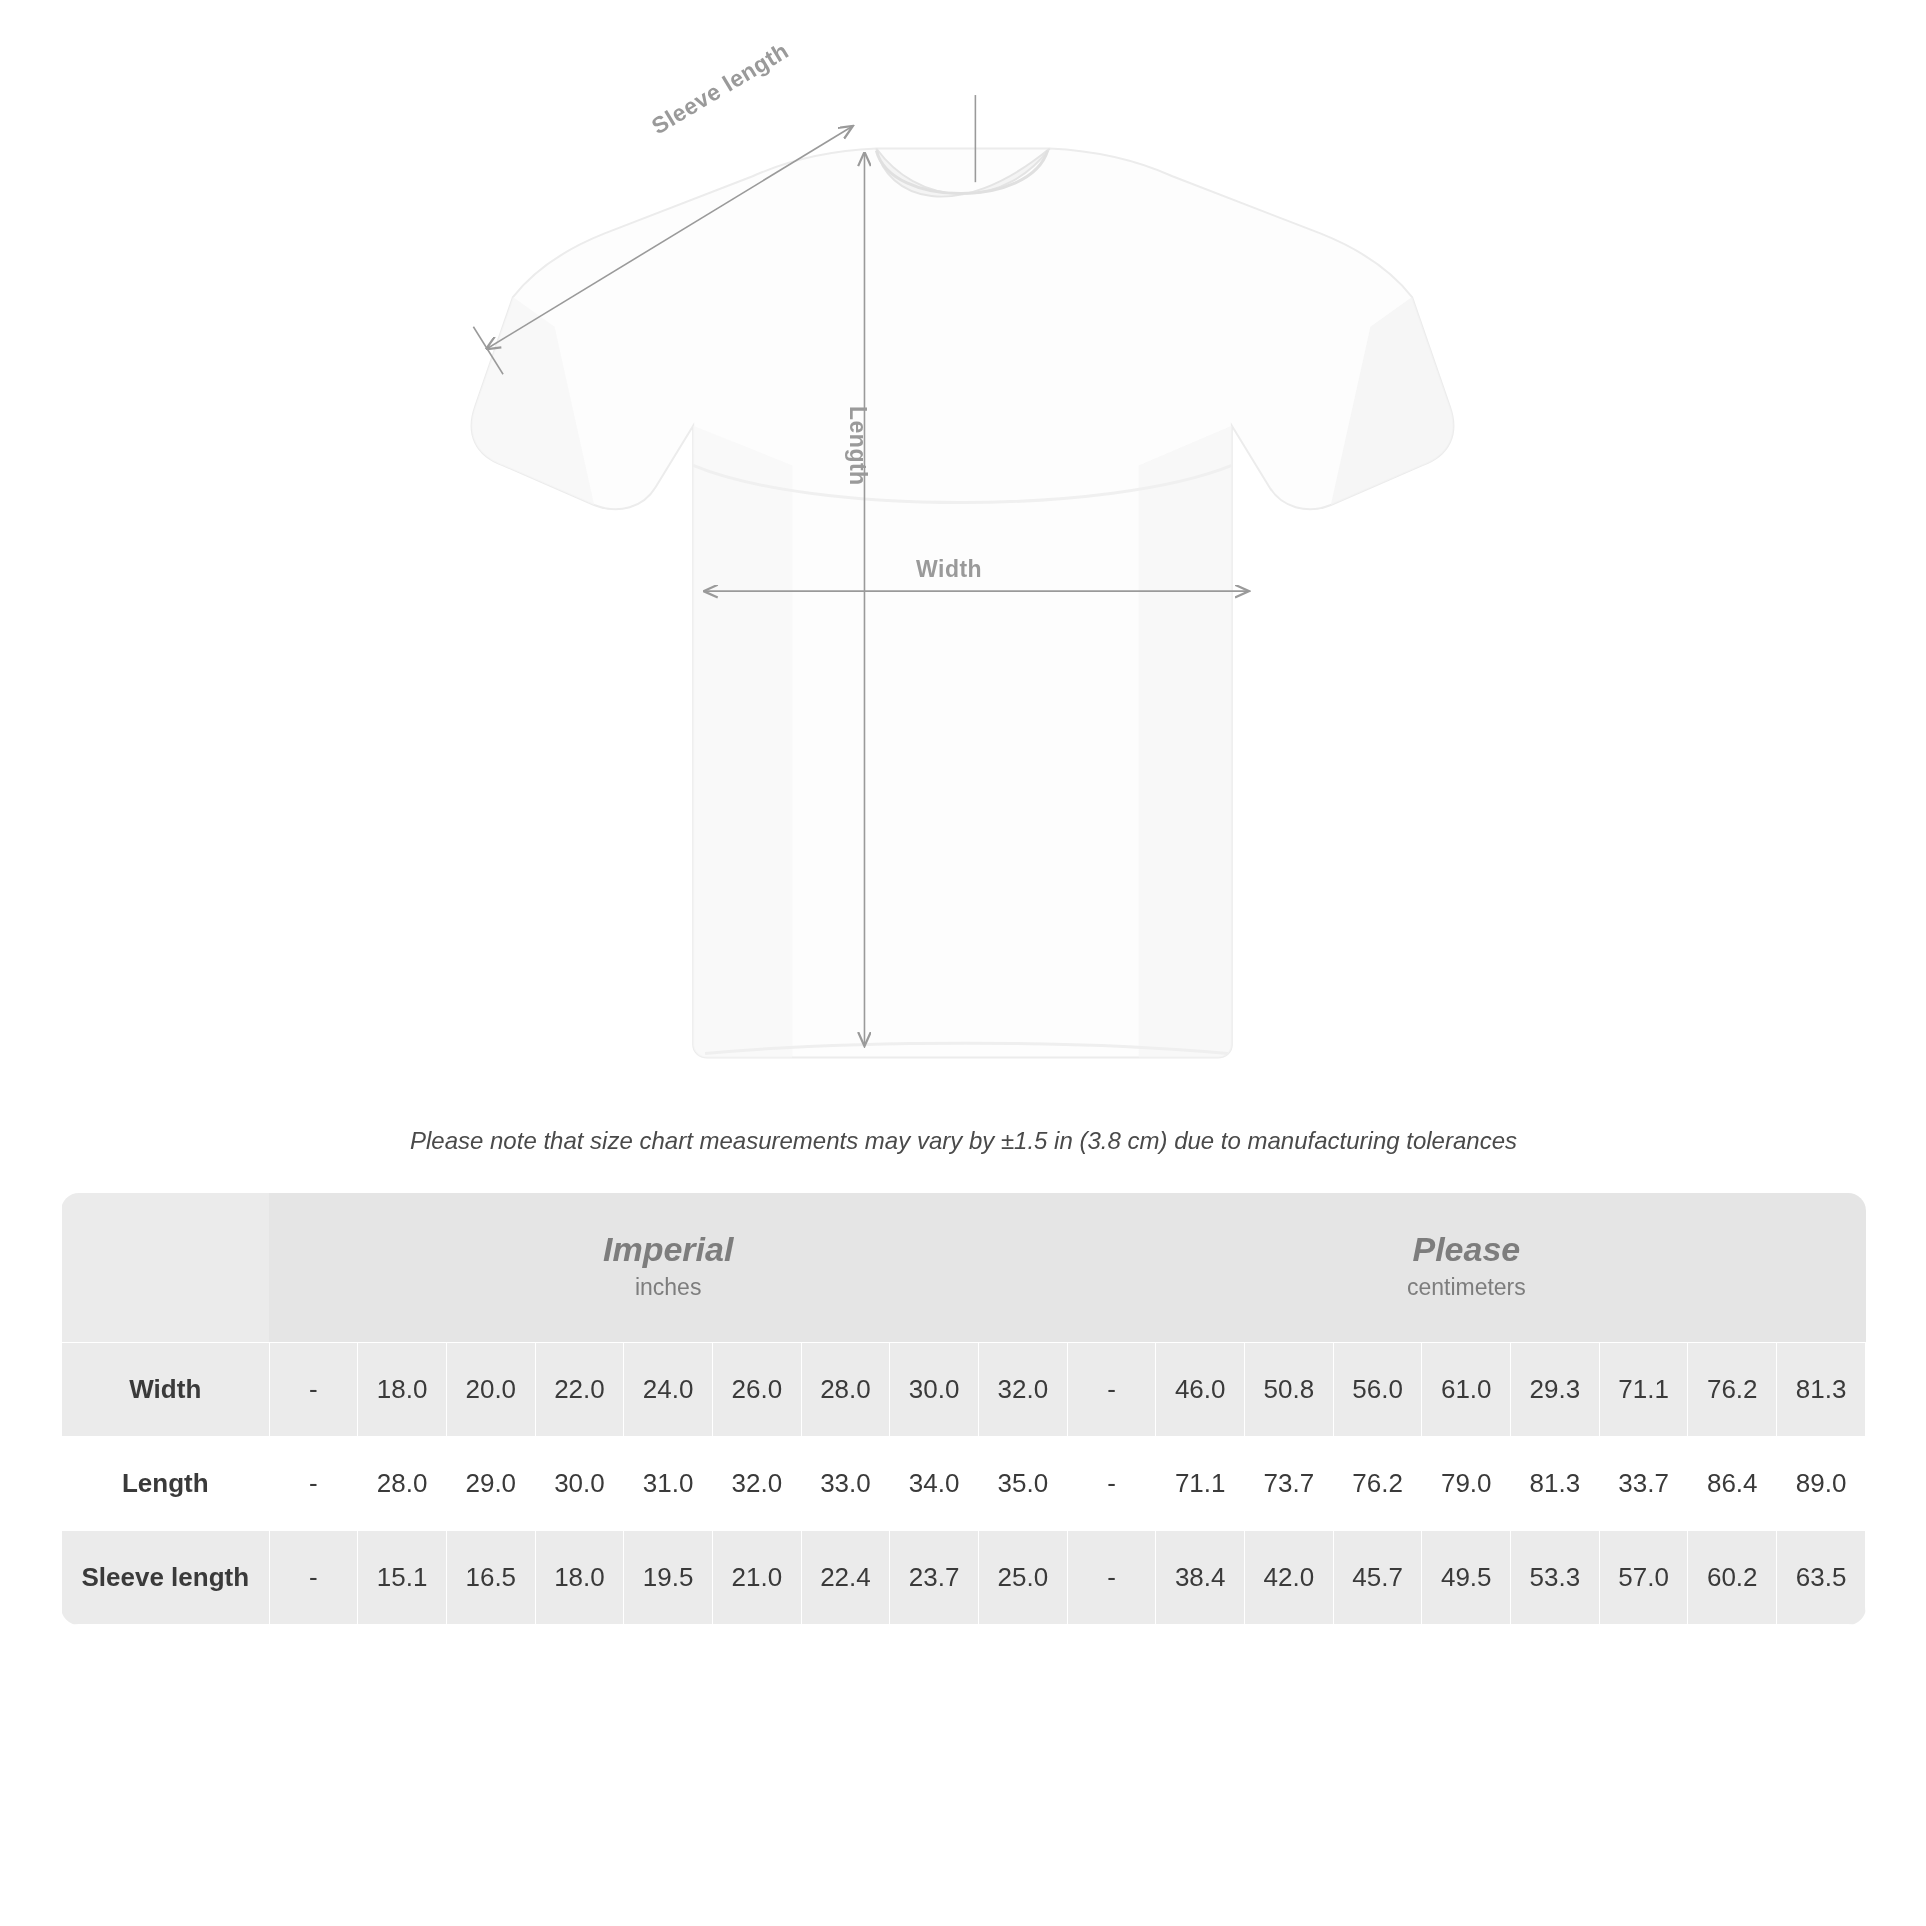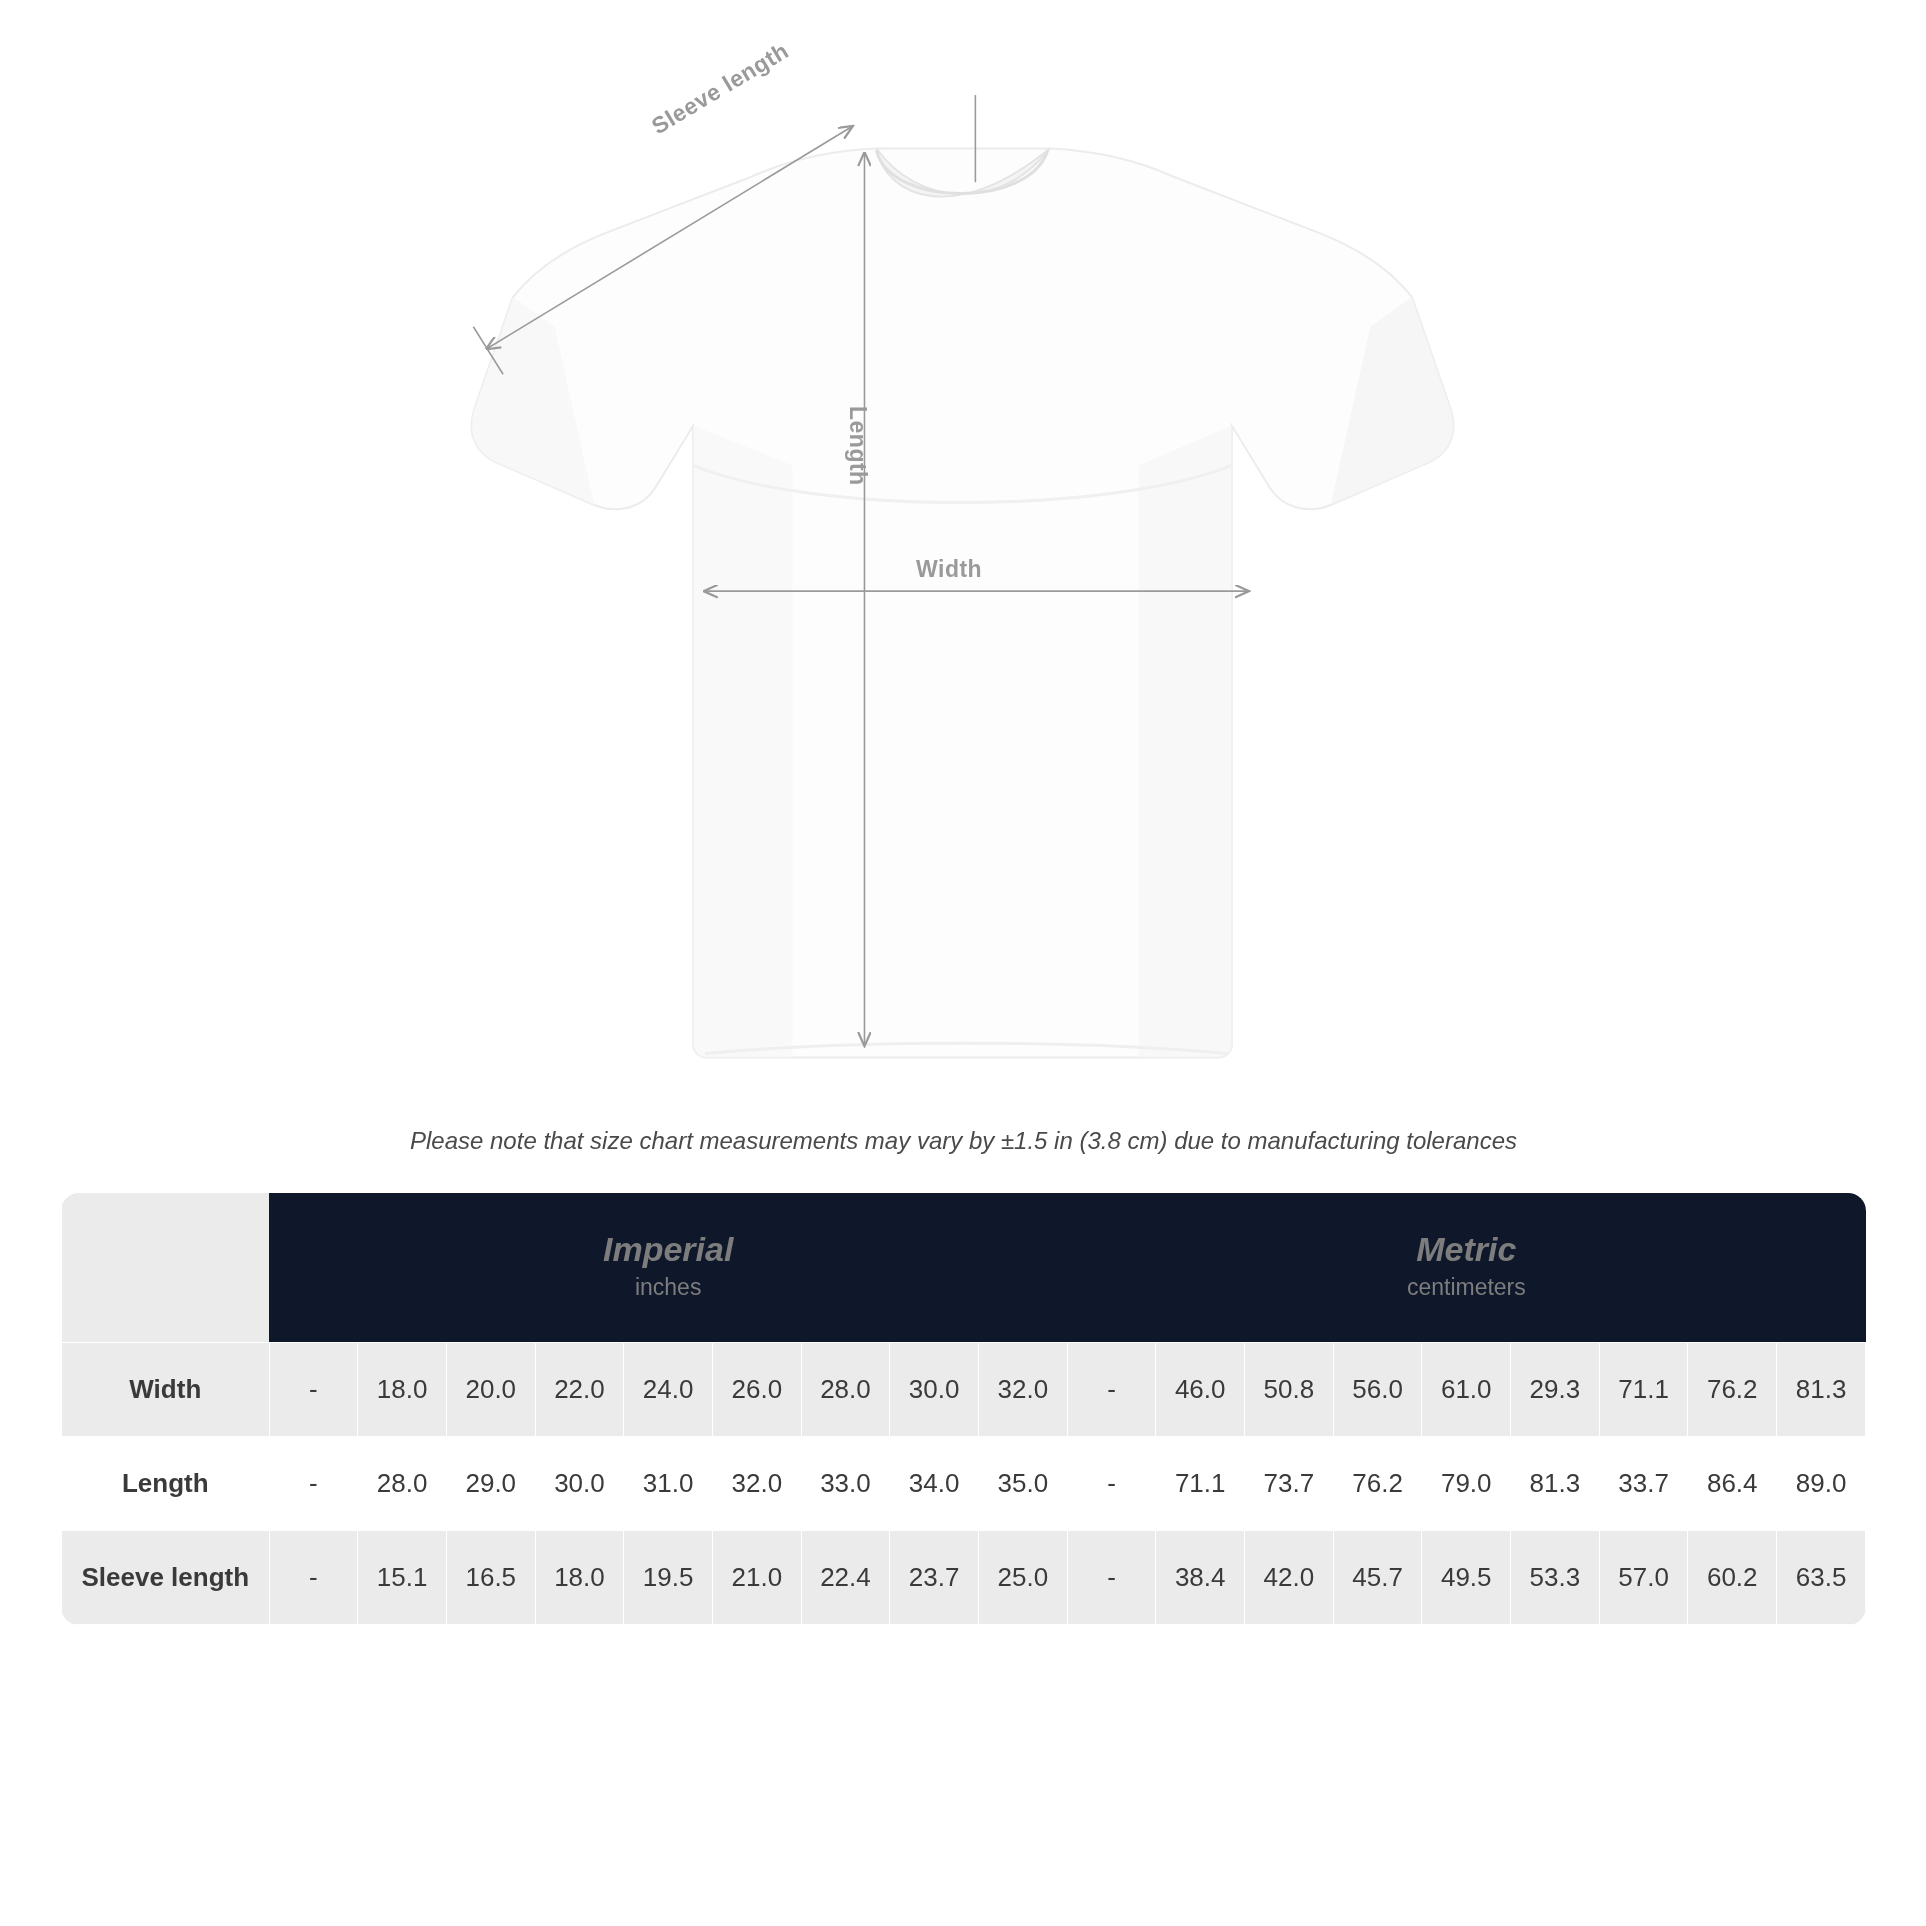--- a/index.html
+++ b/index.html
@@ -91,21 +91,21 @@
   table.size-table td,
   table.size-table th {
     text-align: center;
     vertical-align: middle;
     font-size: 26px;
     color: #3a3a3a;
     border: 1px solid #ffffff;
   }
 
   .unit-head {
-    background: #0f172a;
+    background: #e5e5e5;
     height: 147px;
     border: none !important;
   }
   .unit-head .unit-name {
     font-size: 34px;
     font-weight: bold;
     font-style: italic;
     color: #7d7d7d;
     line-height: 1.15;
   }
@@ -233,21 +233,21 @@
         <col span="9" style="width:88px">
       </colgroup>
       <tbody>
         <tr>
           <td class="corner-cell"></td>
           <td class="unit-head" colspan="9">
             <div class="unit-name">Imperial</div>
             <div class="unit-sub">inches</div>
           </td>
           <td class="unit-head" colspan="9">
-            <div class="unit-name">Metric</div>
+            <div class="unit-name">Please</div>
             <div class="unit-sub">centimeters</div>
           </td>
         </tr>
 
 
         <tr class="data-row alt">
           <td class="rowlabel">Width</td>
           <td>-</td>
           <td>18.0</td>
           <td>20.0</td>

